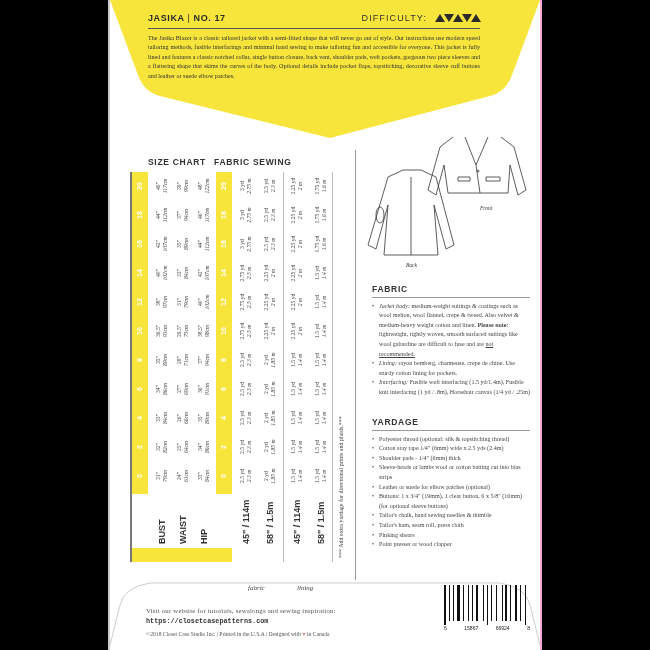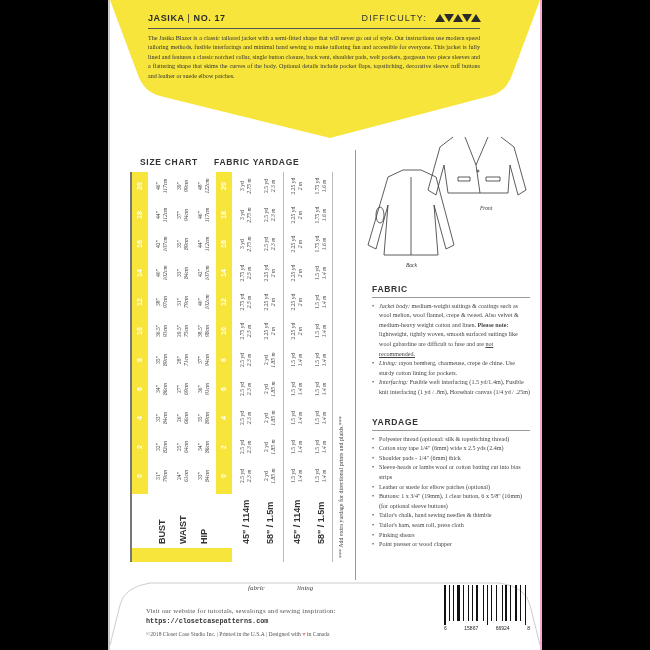--- a/index.html
+++ b/index.html
@@ -29,21 +29,21 @@
   .tri-up { width: 0; height: 0; border-left: 5px solid transparent; border-right: 5px solid transparent; border-bottom: 8px solid #2b2b2b; margin-right: -1px; }
   .tri-down { width: 0; height: 0; border-left: 5px solid transparent; border-right: 5px solid transparent; border-top: 8px solid #2b2b2b; margin-right: -1px; }
 
   .description {
     position: absolute; left: 38px; top: 34px; width: 332px;
     font-size: 6.1px; line-height: 9.4px; color: #333; text-align: justify;
   }
 
   .sec-heading { font-family: "Liberation Sans", sans-serif; font-weight: bold; font-size: 8.5px; letter-spacing: 0.7px; color: #333; }
 
-  .size-chart-heading { position: absolute; left: 30px; top: 157px; }
+  .size-chart-heading { position: absolute; left: 38px; top: 157px; }
   .yardage-heading { position: absolute; left: 104px; top: 157px; }
 
   
   .table-wrap {
     position: absolute; left: 20px; top: 172px; width: 220px; height: 390px;
   }
   .rot {
     position: absolute; left: 0; top: 0;
     width: 390px; height: 220px;
     transform-origin: 0 0;
@@ -115,21 +115,21 @@
         <span class="tri-up"></span>
         <span class="tri-down"></span>
         <span class="tri-up"></span>
       </span>
     </div>
   </div>
 
   <p class="description">The Jasika Blazer is a classic tailored jacket with a semi-fitted shape that will never go out of style. Our instructions use modern speed tailoring methods, fusible interfacings and minimal hand sewing to make tailoring fun and accessible for everyone. This jacket is fully lined and features a classic notched collar, single button closure, back vent, shoulder pads, welt pockets, gorgeous two piece sleeves and a flattering shape that skims the curves of the body. Optional details include pocket flaps, topstitching, decorative sleeve cuff buttons and leather or suede elbow patches.</p>
 
   <div class="sec-heading size-chart-heading">SIZE CHART</div>
-  <div class="sec-heading yardage-heading">FABRIC YARDAGE</div>
+  <div class="sec-heading yardage-heading">FABRIC SEWING</div>
 
   <div class="table-wrap">
     <div class="rot" id="rot">
 
       <div class="vline" style="left:0; top:0; width:390px; height:2px; background:#777;"></div>
 
       <div class="ybar" style="left:68px; top:2px; width:322px; height:16px;"></div>
       <div class="ybar" style="left:0; top:2px; width:14px; height:84px;"></div>
       <div class="ybar" style="left:68px; top:86px; width:322px; height:16px;"></div>
       <div class="ybar" style="left:0; top:86px; width:14px; height:16px;"></div>

